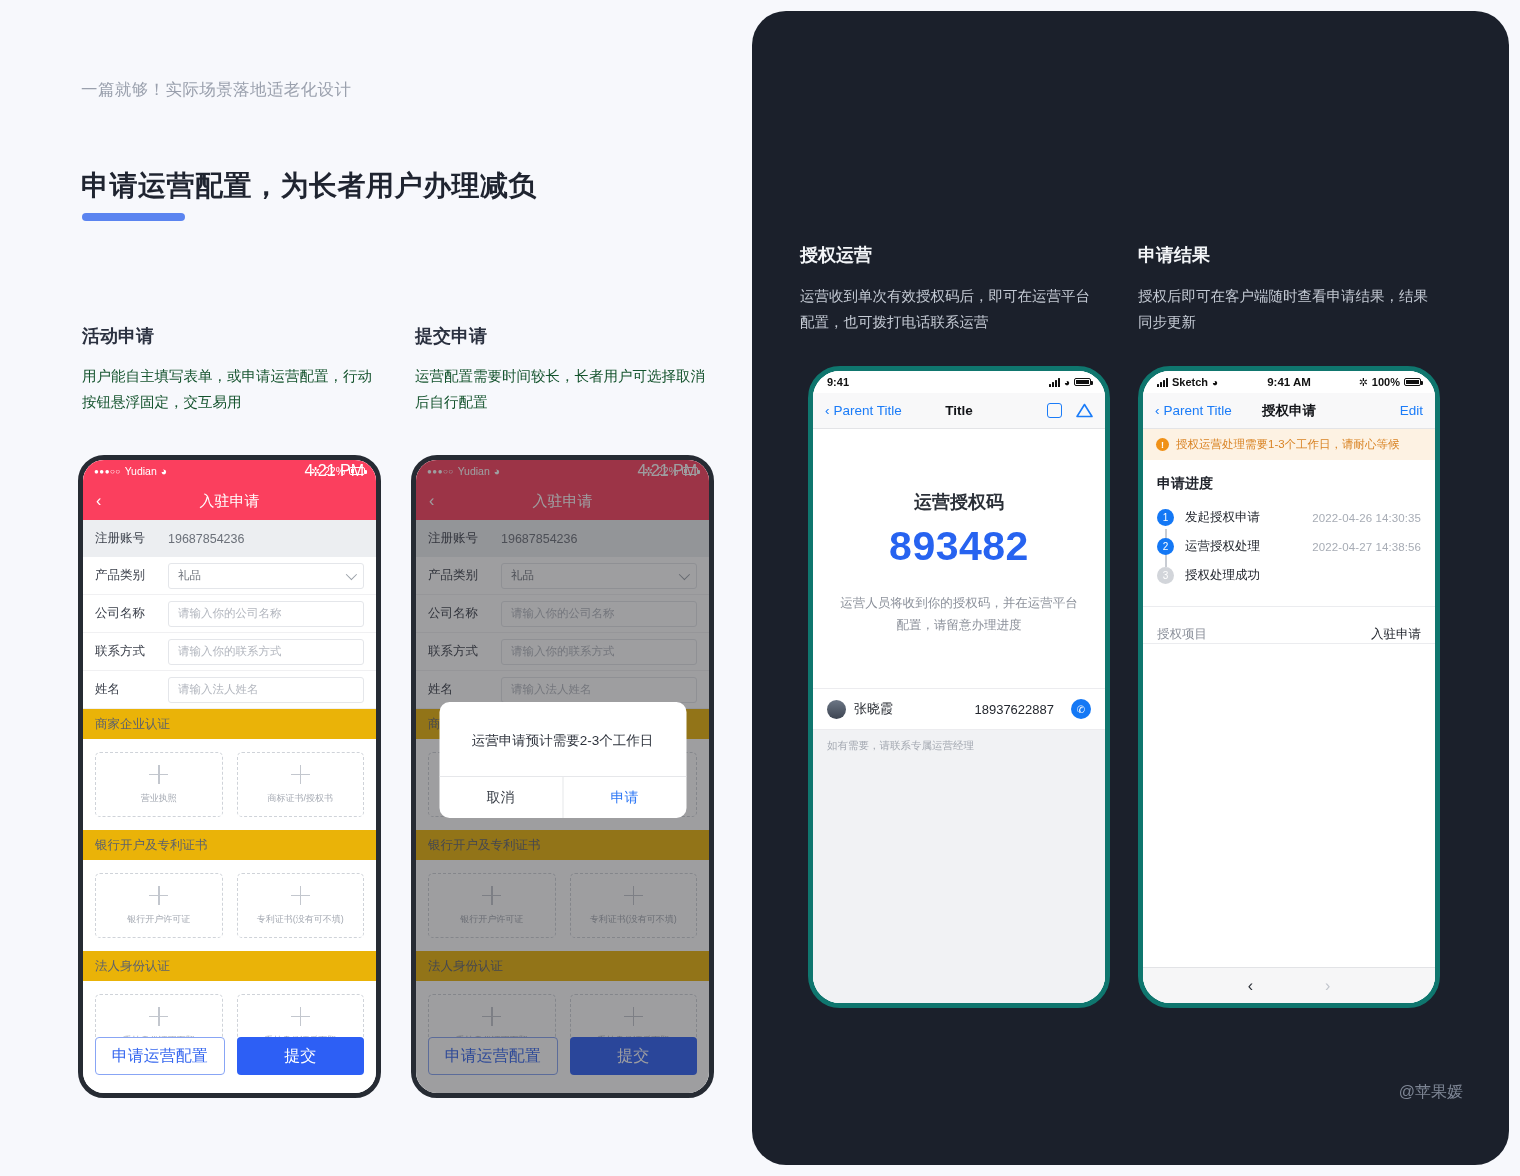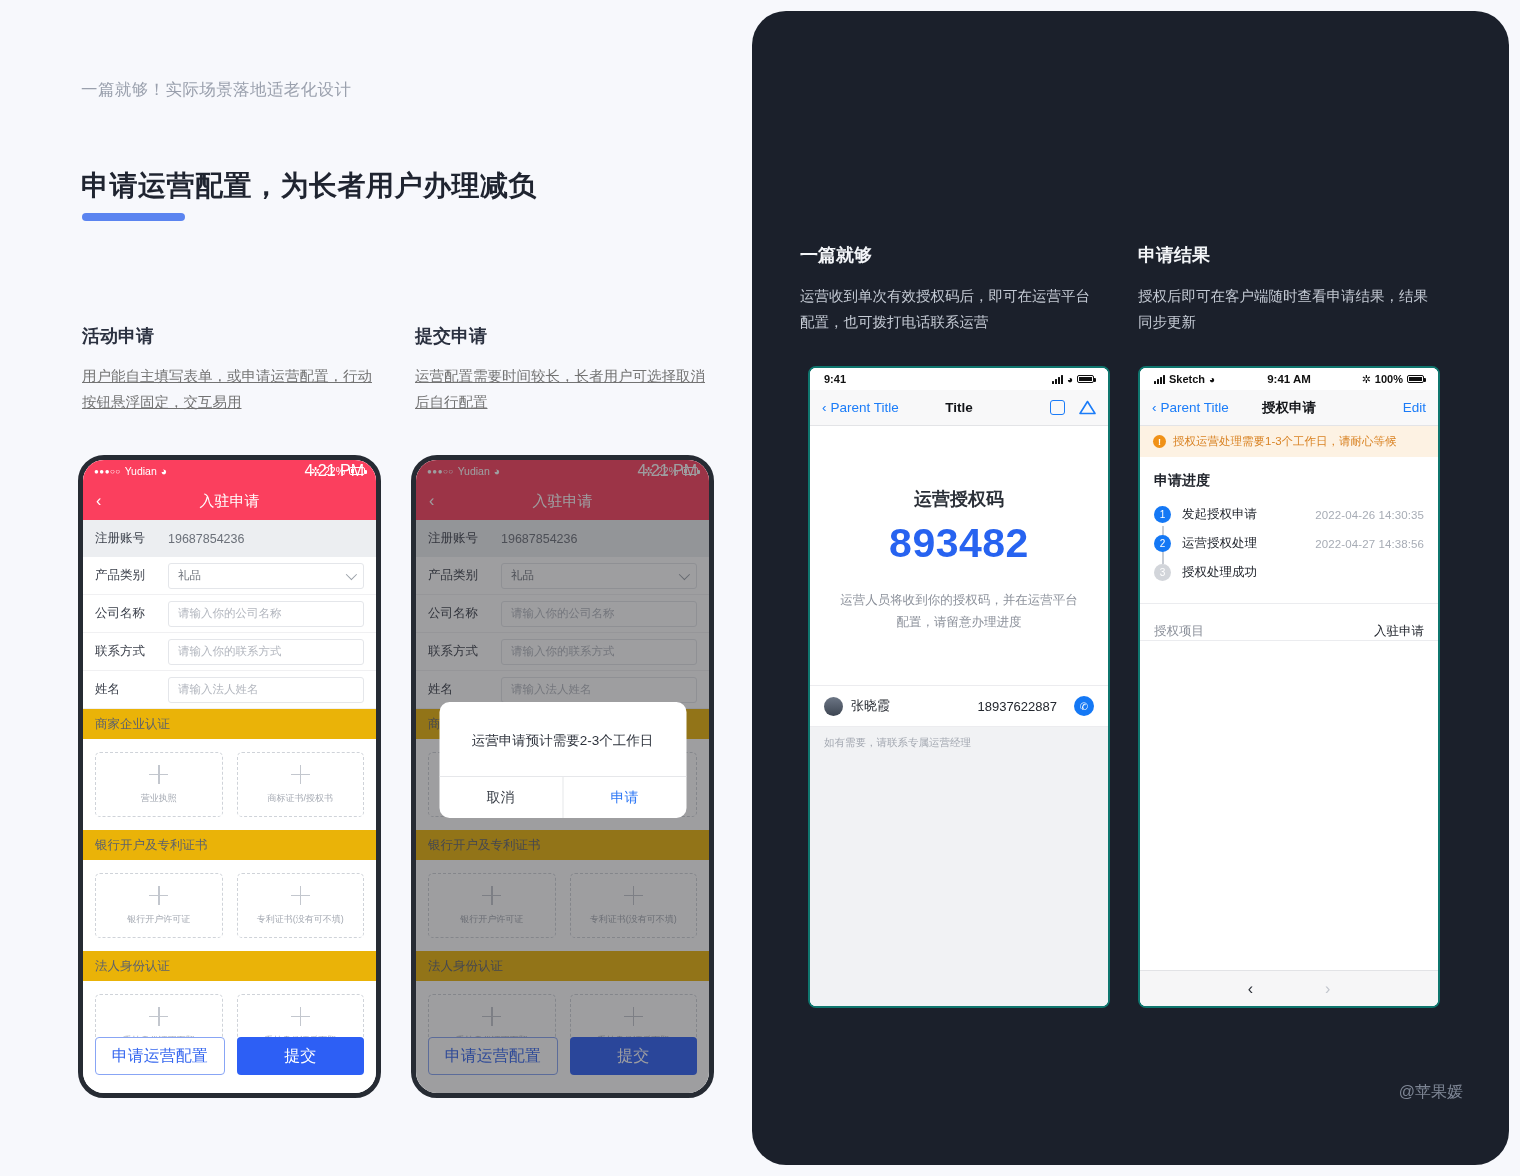--- a/index.html
+++ b/index.html
@@ -20,21 +20,21 @@
   .headline {
     position: absolute; left: 81px; top: 167px;
     font-size: 28px; font-weight: bold; color: #1f2430; letter-spacing: .5px;
   }
   .headline-rule {
     position: absolute; left: 82px; top: 213px;
     width: 103px; height: 8px; border-radius: 4px; background: #5b84f0;
   }
 
   .col-head { position: absolute; font-size: 18px; font-weight: bold; color: #2b3140; }
-  .col-desc { position: absolute; font-size: 14.5px; color: #737373; line-height: 26px; width: 292px; text-decoration: underline; }
+  .col-desc { position: absolute; font-size: 14.5px; color: #14532d; line-height: 26px; width: 292px; }
   .colA-head { left: 82px; top: 324px; }
   .colA-desc { left: 82px; top: 363px; }
   .colB-head { left: 415px; top: 324px; }
   .colB-desc { left: 415px; top: 363px; }
 
   
   .phone-l {
     position: absolute; width: 303px; height: 643px;
     border: 5px solid #262b33; border-radius: 26px;
     background: #fff; overflow: hidden;
@@ -135,21 +135,21 @@
   .d-desc { position: absolute; font-size: 14.5px; color: #c4cad4; line-height: 26px; width: 300px; }
   .dA-head { left: 48px; top: 232px; }
   .dA-desc { left: 48px; top: 272px; }
   .dB-head { left: 386px; top: 232px; }
   .dB-desc { left: 386px; top: 272px; }
   .watermark { position: absolute; right: 46px; bottom: 62px; font-size: 16px; color: #7d8594; }
 
   
   .phone-i {
     position: absolute; width: 302px; height: 642px;
-    border: 2px solid #0f766e; border-radius: 8px; background: #fff; overflow: hidden;
+    border: 5px solid #0f766e; border-radius: 32px; background: #fff; overflow: hidden;
   }
   #phone3 { left: 56px; top: 355px; }
   #phone4 { left: 386px; top: 355px; }
 
   .ios-sb {
     height: 22px; display: flex; align-items: center; padding: 0 14px;
     font-size: 11px; color: #111; background: #fff; position: relative;
   }
   .ios-sb .c { position: absolute; left:0; right:0; text-align:center; font-weight:bold; font-size:11.5px; }
   .ios-sb .l, .ios-sb .r { display:flex; align-items:center; gap:4px; z-index:2; font-weight: bold; }
@@ -424,21 +424,21 @@
           <div class="modal-acts">
             <div class="cancel">取消</div>
             <div class="confirm">申请</div>
           </div>
         </div>
       </div>
     </div>
   </div>
 
   <div class="dark-pane">
-    <div class="d-head dA-head">一篇就够</div>
+    <div class="d-head dA-head">授权运营</div>
     <div class="d-desc dA-desc">运营收到单次有效授权码后，即可在运营平台配置，也可拨打电话联系运营</div>
     <div class="d-head dB-head">申请结果</div>
     <div class="d-desc dB-desc">授权后即可在客户端随时查看申请结果，结果同步更新</div>
     <div class="watermark">@苹果媛</div>
 
     <div class="phone-i" id="phone3">
       <div class="scr">
 
         <div class="ios-sb">
           <div class="l">9:41</div>

